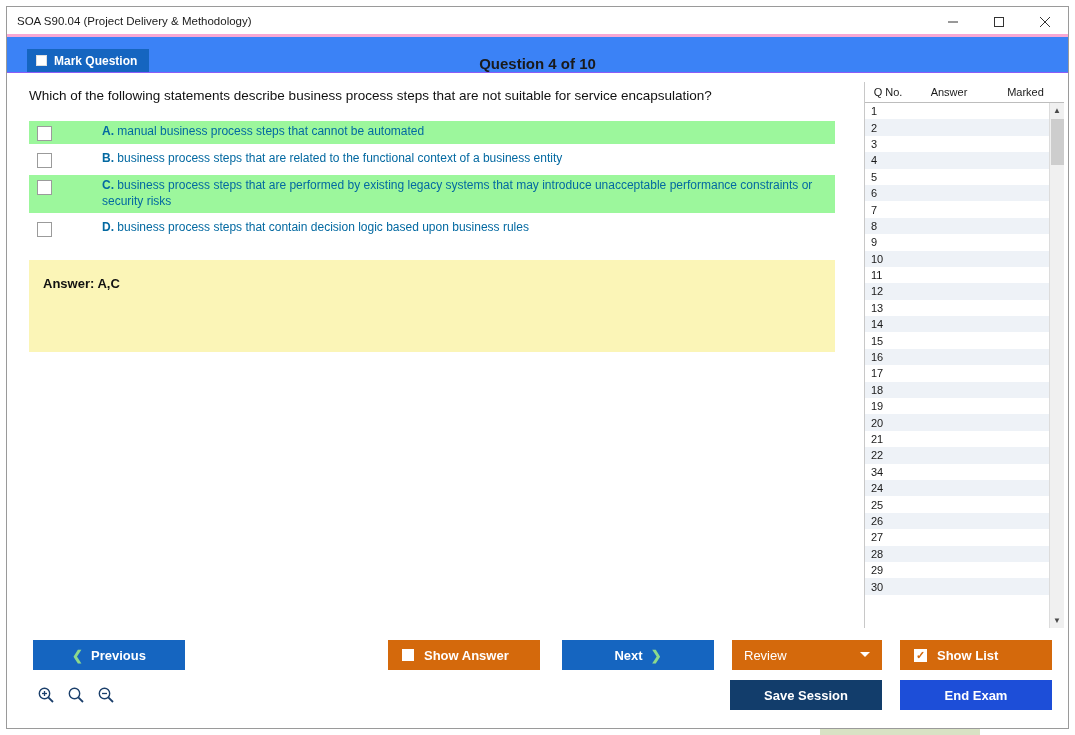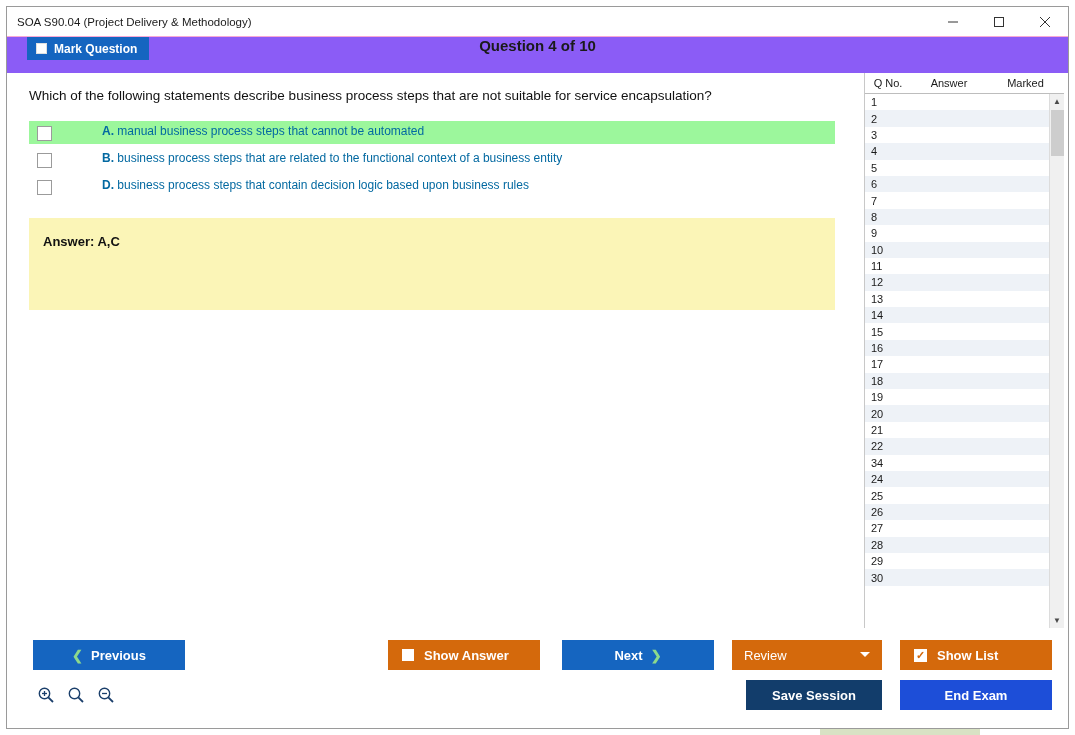--- a/index.html
+++ b/index.html
@@ -23,21 +23,21 @@
     background: #ffffff;
     display: flex;
     flex-direction: column;
   }
   
   .titlebar {
     height: 30px;
     display: flex;
     align-items: center;
     background: #ffffff;
-    border-bottom: 1px solid #f9a8d4;
+    border-bottom: 3px solid #f9a8d4;
     flex: none;
   }
   .title-text {
     font-size: 11.5px;
     color: #1b1b1b;
     padding-left: 10px;
     white-space: nowrap;
   }
   .win-controls {
     margin-left: auto;
@@ -54,23 +54,23 @@
     font-size: 13px;
     line-height: 1;
   }
   .win-btn svg { display: block; }
   
   .headerbar {
     height: 36px;
     flex: none;
     position: relative;
     display: flex;
-    align-items: flex-start;
-    background: #8b5cf6;
-    border-bottom: 7px solid #8b5cf6;
+    align-items: flex-end;
+    background: #3b82f6;
+    border-bottom: 1px solid #8b5cf6;
   }
   .mark-btn {
     margin-left: 20px;
     height: 23px;
     background: #1565c0;
     color: #fff;
     font-size: 12px;
     font-weight: bold;
     display: flex;
     align-items: center;
@@ -151,21 +151,21 @@
   }
   .answer-line:last-child { margin-bottom: 0; }
   
   .qlist {
     width: 200px;
     flex: none;
     border-left: 1px solid #c8c8c8;
     display: flex;
     flex-direction: column;
     background: #ffffff;
-    margin-top: 0;
+    margin-top: 9px;
     margin-right: 4px;
     margin-bottom: 4px;
   }
   .qlist-head {
     display: flex;
     font-size: 11px;
     color: #1a1a1a;
     border-bottom: 1px solid #bdbdbd;
     height: 21px;
     align-items: center;
@@ -298,21 +298,21 @@
     height: 30px;
   }
   .zooms { display: flex; gap: 8px; margin-left: 12px; }
   .zoom-icon {
     width: 22px; height: 22px;
     display: flex; align-items: center; justify-content: center;
     color: #1b3f6b;
     cursor: pointer;
   }
   .btn-save {
-    width: 136px; background: #123d6b; margin-left: auto;
+    width: 152px; background: #123d6b; margin-left: auto;
   }
   .btn-end {
     width: 152px; background: #1d4ed8; margin-left: 18px;
   }
   .taskbar-hint {
     position: absolute;
     left: 820px; bottom: 0px;
     width: 160px; height: 6px;
     background: #d8e2c4;
   }
@@ -364,20 +364,27 @@
             <span class="opt-text">
               <b>A.</b>
               <span>manual business process steps that cannot be automated</span>
             </span>
           </div>
           <div class="option">
             <span class="opt-check"></span>
             <span class="opt-text">
               <b>B.</b>
               <span>business process steps that are related to the functional context of a business entity</span>
+            </span>
+          </div>
+          <div class="option correct">
+            <span class="opt-check"></span>
+            <span class="opt-text">
+              <b>C.</b>
+              <span>business process steps that are performed by existing legacy systems that may introduce unacceptable performance constraints or security risks</span>
             </span>
           </div>
           <div class="option">
             <span class="opt-check"></span>
             <span class="opt-text">
               <b>D.</b>
               <span>business process steps that contain decision logic based upon business rules</span>
             </span>
           </div>
         </div>

